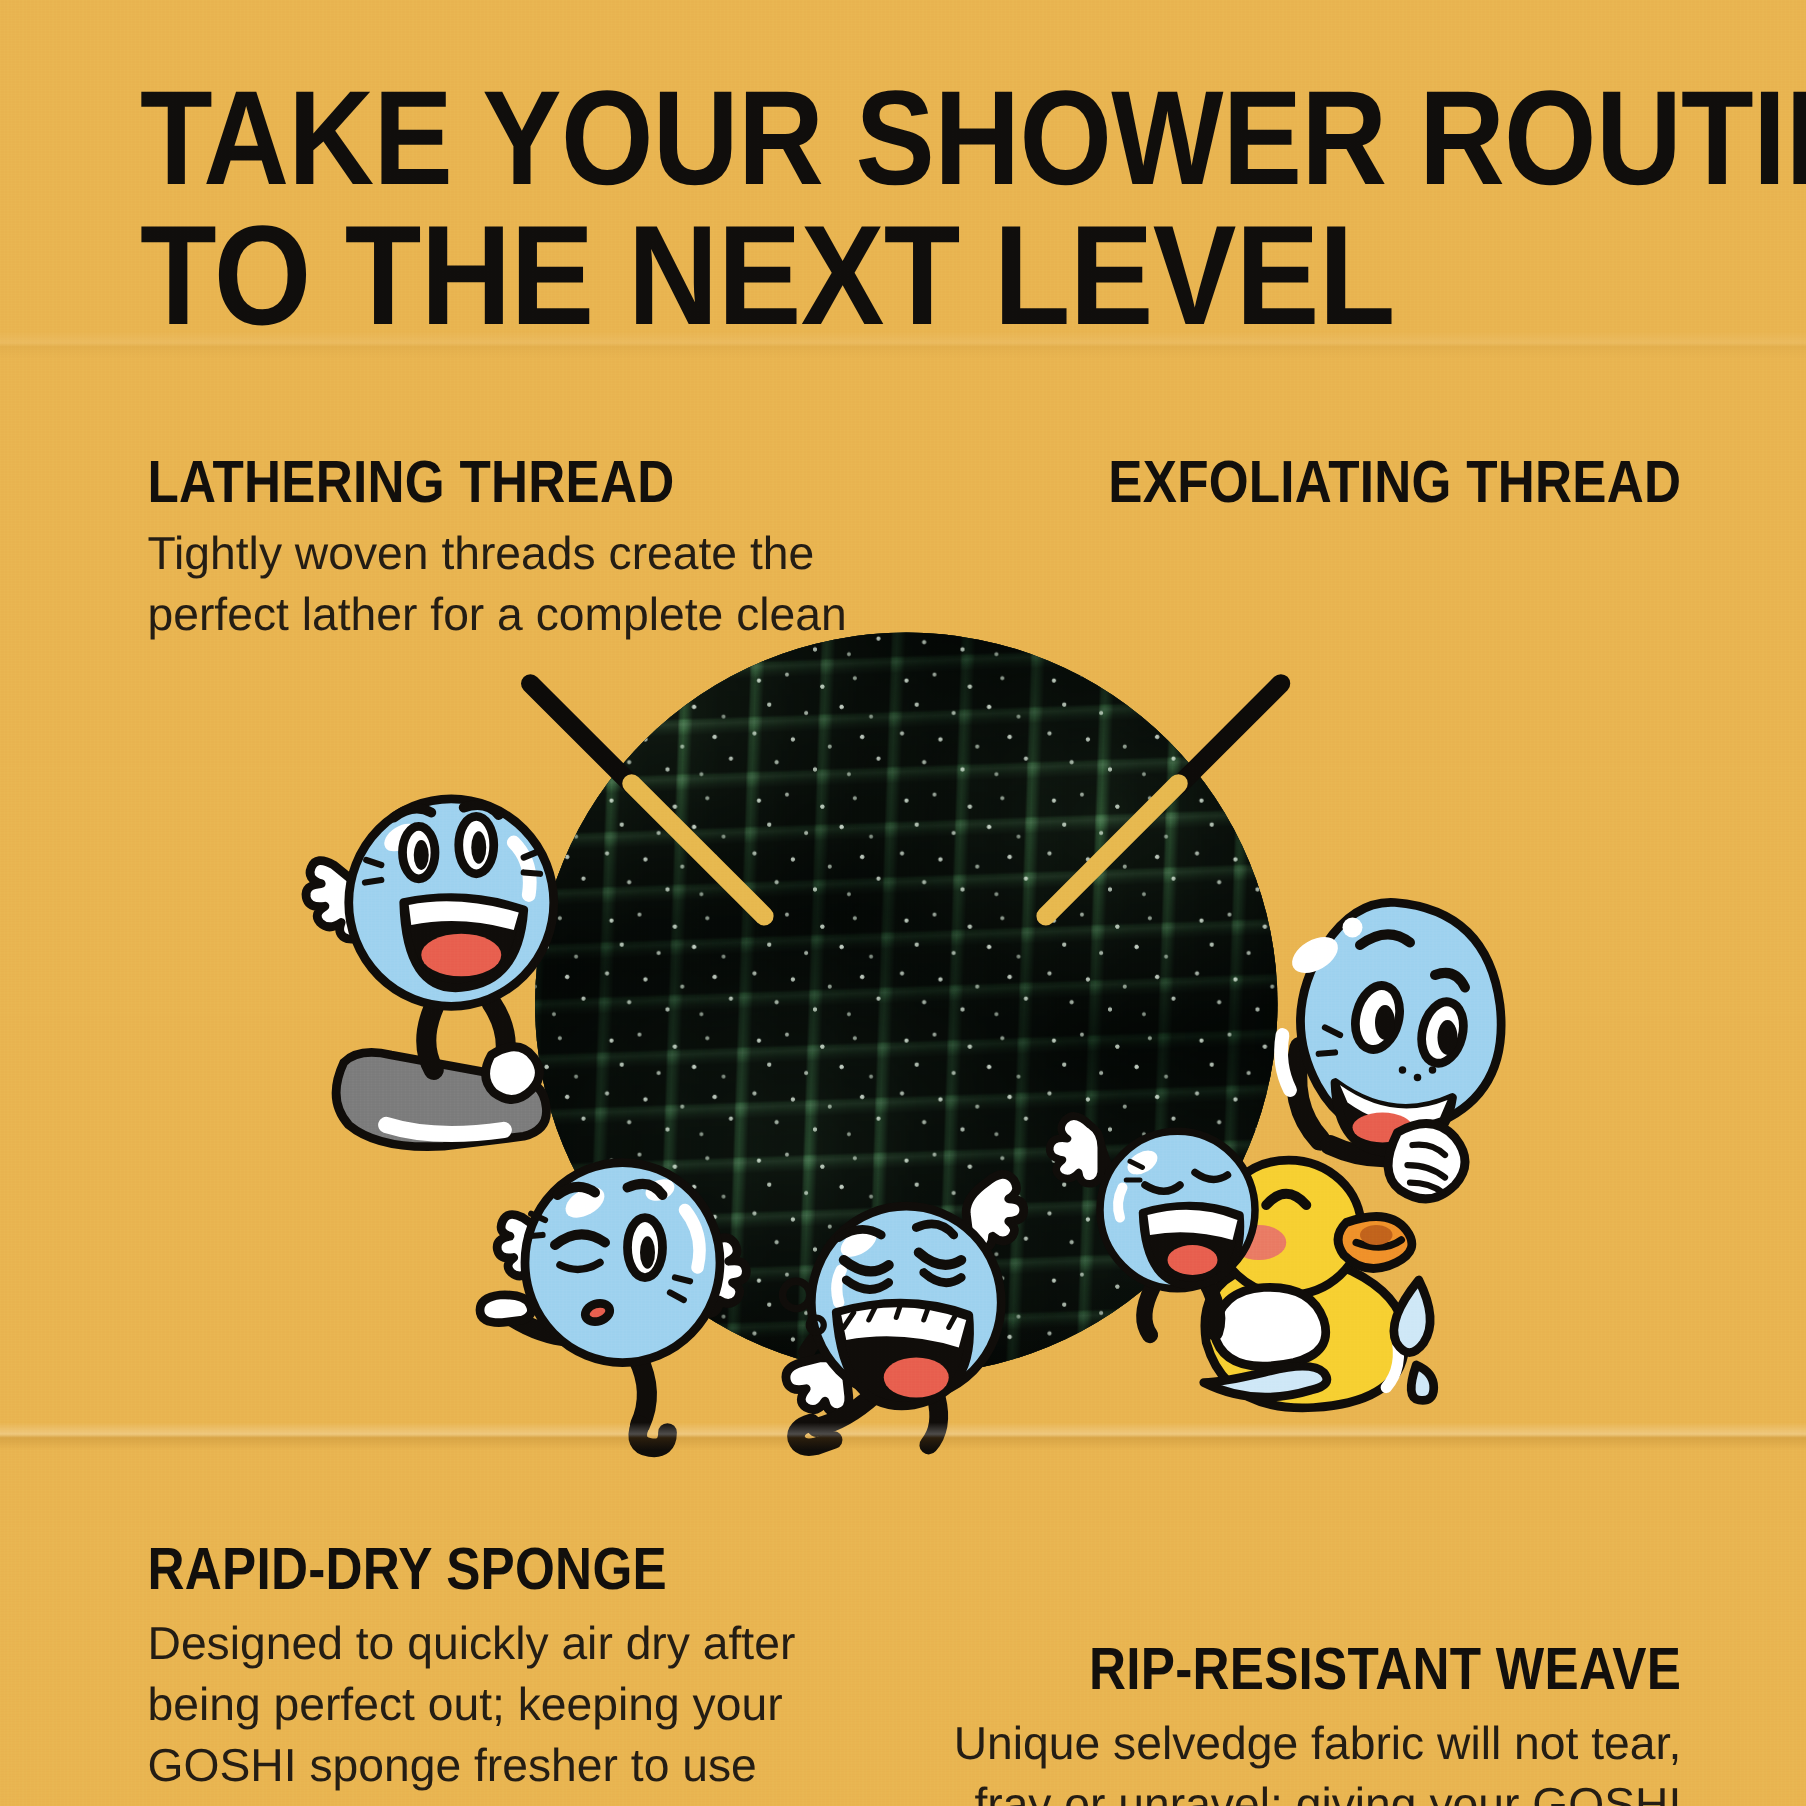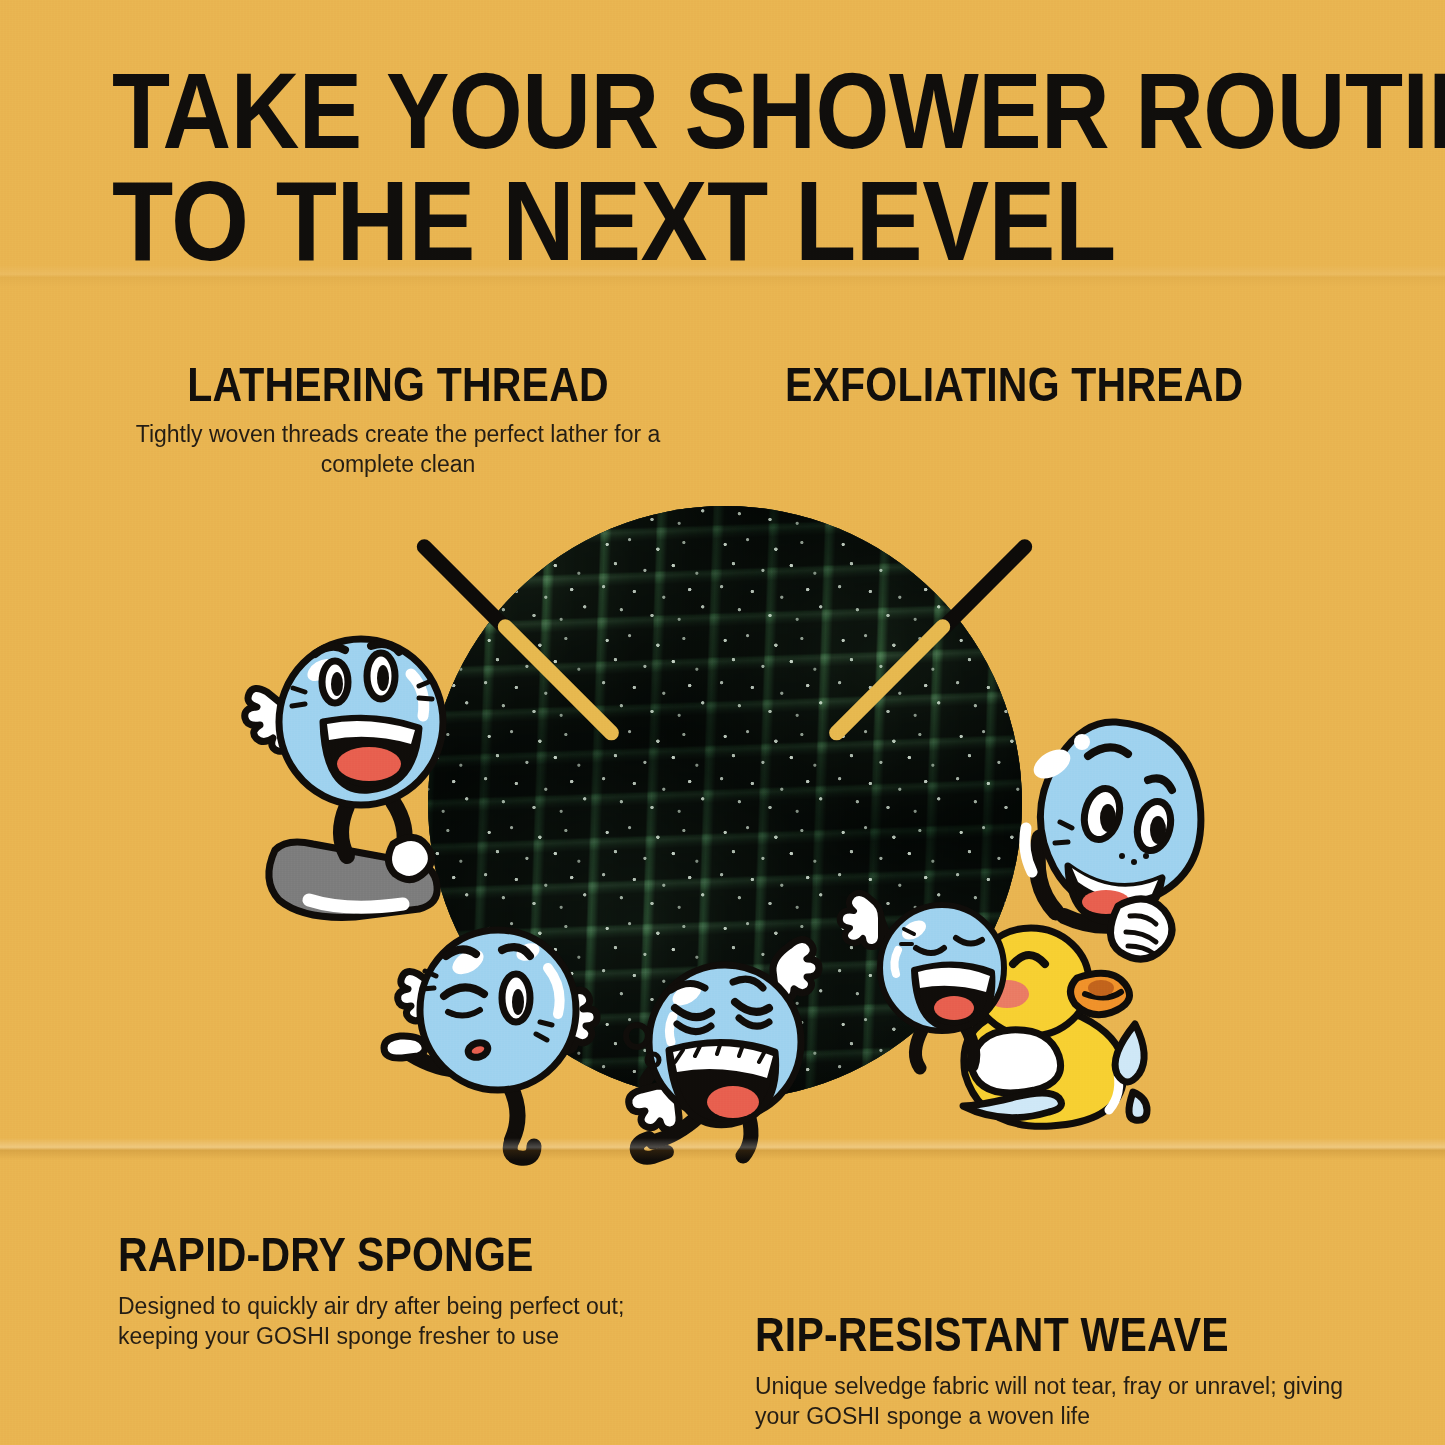--- a/index.html
+++ b/index.html
@@ -61,28 +61,28 @@
     transform:scaleY(1.16);
     transform-origin:left top;
     white-space:nowrap;
     color:#120f0c;
   }
   .feature.right h3{transform-origin:right top;}
   .feature p{
     margin:16px 0 0 0;
     font-family:"Liberation Sans", sans-serif;
     font-weight:400;
-    font-size:23px;
+    font-size:37px;
     line-height:1.32;
     color:#241d14;
   }
   .feature.left{left:118px;text-align:left;}
-  .feature.right{right:100px;text-align:left;}
-
-  #f-lathering{top:362px;width:560px;text-align:center;}
+  .feature.right{right:100px;text-align:right;}
+
+  #f-lathering{top:362px;width:560px;}
   #f-exfoliating{top:362px;width:560px;}
   #f-rapiddry{top:1232px;width:560px;}
   #f-ripresistant{top:1272px;width:590px;margin-top:40px;}
   #f-rapiddry p, #f-ripresistant p{margin-top:18px;}
 
   
   .fabric-wrap{
     position:absolute;left:428px;top:506px;width:594px;height:594px;z-index:10;
   }
   .fabric-circle{

